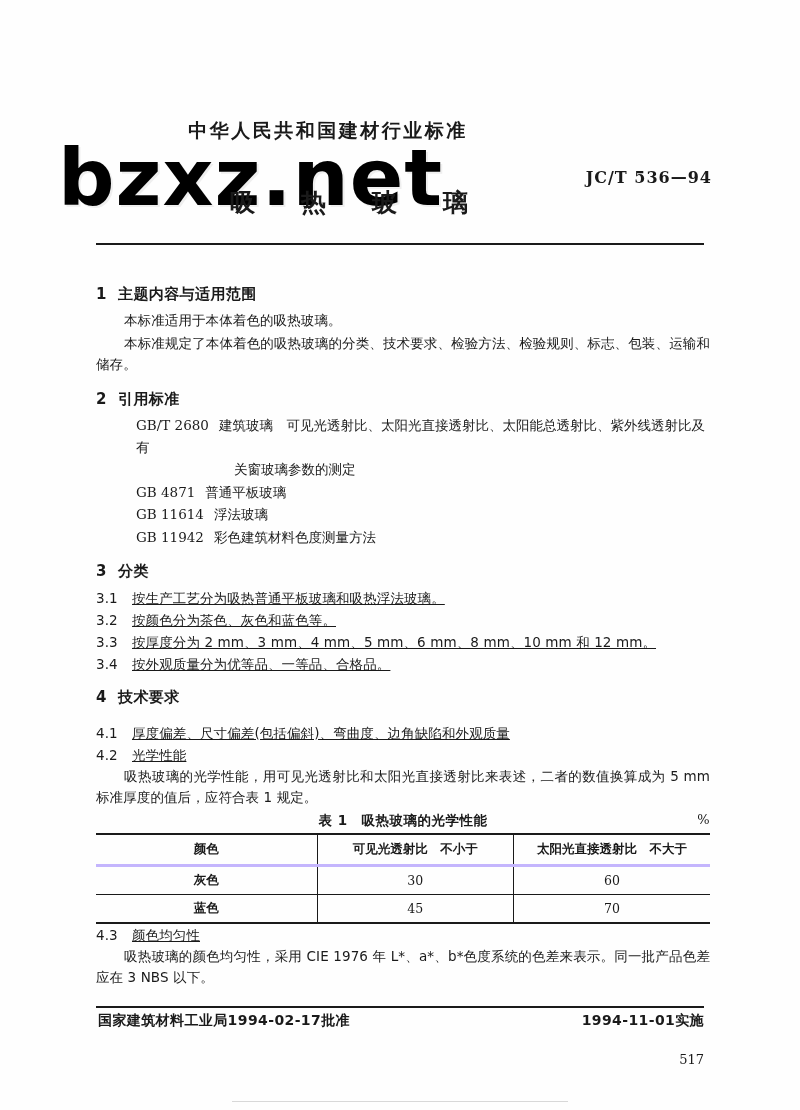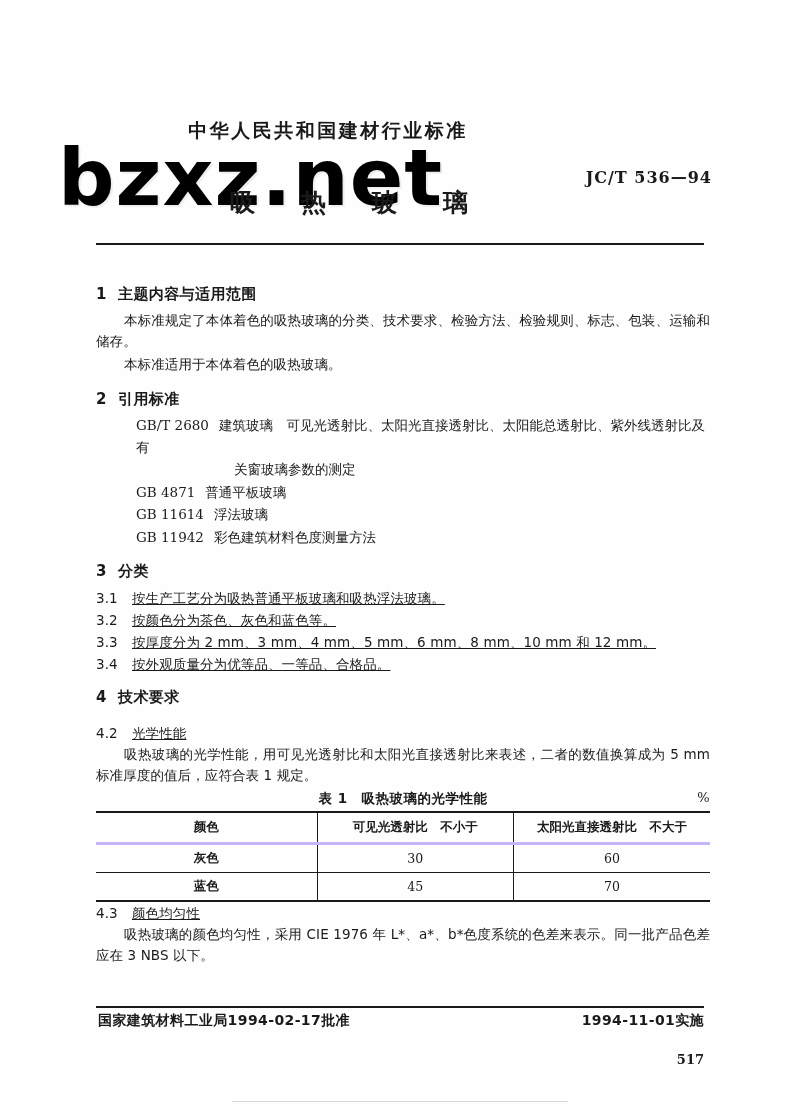--- a/index.html
+++ b/index.html
@@ -213,21 +213,20 @@
     font-size: 14px;
     font-weight: 700;
     letter-spacing: 0.4px;
   }
   .page-no {
     position: absolute;
     right: 96px;
     top: 1052px;
     font-family: "DejaVu Serif", "Liberation Serif", serif;
     font-size: 13px;
-    font-weight: bold;
   }
   .edge-mark {
     position: absolute;
     left: 232px;
     top: 1101px;
     width: 336px;
     height: 1px;
     background: #d8d8d8;
   }
 </style>
@@ -250,22 +249,22 @@
       <span>吸</span><span>热</span><span>玻</span><span>璃</span>
     </div>
 
     <div class="rule-top"></div>
 
     <div class="body-wrap">
 
       <div class="sec-head">
         <span class="num">1</span><span>主题内容与适用范围</span>
       </div>
+      <p class="para indent">本标准适用于本体着色的吸热玻璃。</p>
       <p class="para indent">本标准规定了本体着色的吸热玻璃的分类、技术要求、检验方法、检验规则、标志、包装、运输和储存。</p>
-      <p class="para indent">本标准适用于本体着色的吸热玻璃。</p>
 
       <div class="gap-md"></div>
 
       <div class="sec-head">
         <span class="num">2</span><span>引用标准</span>
       </div>
       <div class="ref-list">
         <p class="ref-item">
           <span class="code">GB/T 2680</span><span>建筑玻璃　可见光透射比、太阳光直接透射比、太阳能总透射比、紫外线透射比及有</span>
         </p>
@@ -300,20 +299,23 @@
       </p>
 
       <div class="gap-md"></div>
 
       <div class="sec-head">
         <span class="num">4</span><span>技术要求</span>
       </div>
 
       <div class="gap-sm"></div>
 
+      <p class="clause">
+        <span class="cnum">4.1</span><span>厚度偏差、尺寸偏差(包括偏斜)、弯曲度、边角缺陷和外观质量</span>
+      </p>
 
       <p class="clause">
         <span class="cnum">4.2</span><span>光学性能</span>
       </p>
       <p class="para indent">吸热玻璃的光学性能，用可见光透射比和太阳光直接透射比来表述，二者的数值换算成为 5 mm 标准厚度的值后，应符合表 1 规定。</p>
 
       <div class="tbl-caption">
         <span>表 1　吸热玻璃的光学性能</span>
         <span class="tbl-unit">%</span>
       </div>

